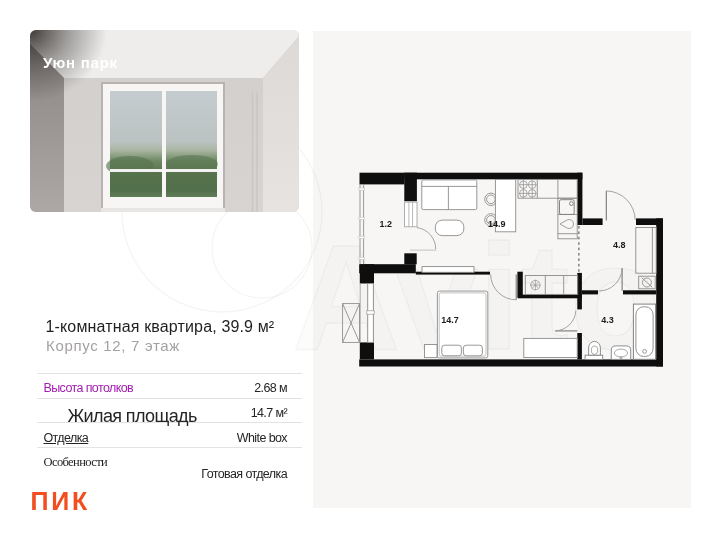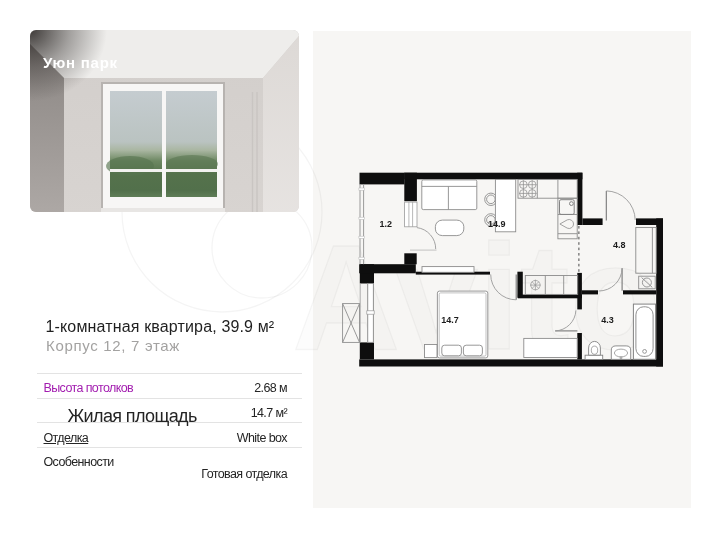--- a/index.html
+++ b/index.html
@@ -141,24 +141,25 @@
 
   <div class="abs" style="left:6.5px;top:8.3px;font-size:12.5px;letter-spacing:-0.6px;color:#a21caf;">Высота потолков</div>
   <div class="abs" style="right:15px;top:8.3px;font-size:12.5px;letter-spacing:-0.6px;color:#242424;">2.68 м</div>
 
   <div class="abs" style="left:6.5px;top:33px;font-size:18px;letter-spacing:-0.6px;color:#242424;margin-left:24px;">Жилая площадь</div>
   <div class="abs" style="right:15px;top:33px;font-size:12.5px;letter-spacing:-0.6px;color:#242424;">14.7 м²</div>
 
   <div class="abs" style="left:6.5px;top:57.7px;font-size:12.5px;letter-spacing:-0.6px;color:#242424;text-decoration:underline;">Отделка</div>
   <div class="abs" style="right:15px;top:57.7px;font-size:12.5px;letter-spacing:-0.6px;color:#242424;">White box</div>
 
-  <div class="abs" style="left:6.5px;top:82.4px;font-size:12.5px;letter-spacing:-0.6px;color:#242424;">Особенности</div>
+  <div class="abs" style="left:6.5px;top:82.4px;font-size:12.5px;letter-spacing:-0.6px;color:#242424;font-family:Liberation Serif, serif;">Особенности</div>
   <div class="abs" style="right:15px;top:82.4px;font-size:12.5px;letter-spacing:-0.6px;color:#242424;margin-top:12px;">Готовая отделка</div>
 </div>
 
+<div class="abs" style="left:30.5px;top:487px;font-size:25px;font-weight:bold;color:#f24e1f;letter-spacing:2.8px;">ПИК</div>
 
 <svg id="plan" class="abs" style="left:0;top:0" width="720" height="540" viewBox="0 0 720 540">
 <g fill="#0e0e0e" stroke="none">
 
   <rect x="359.5" y="172.7" width="45" height="11.7"></rect>
 
   <rect x="404.3" y="172.7" width="12.6" height="28.5"></rect>
 
   <rect x="404.3" y="172.7" width="178.1" height="6.6"></rect>
 

